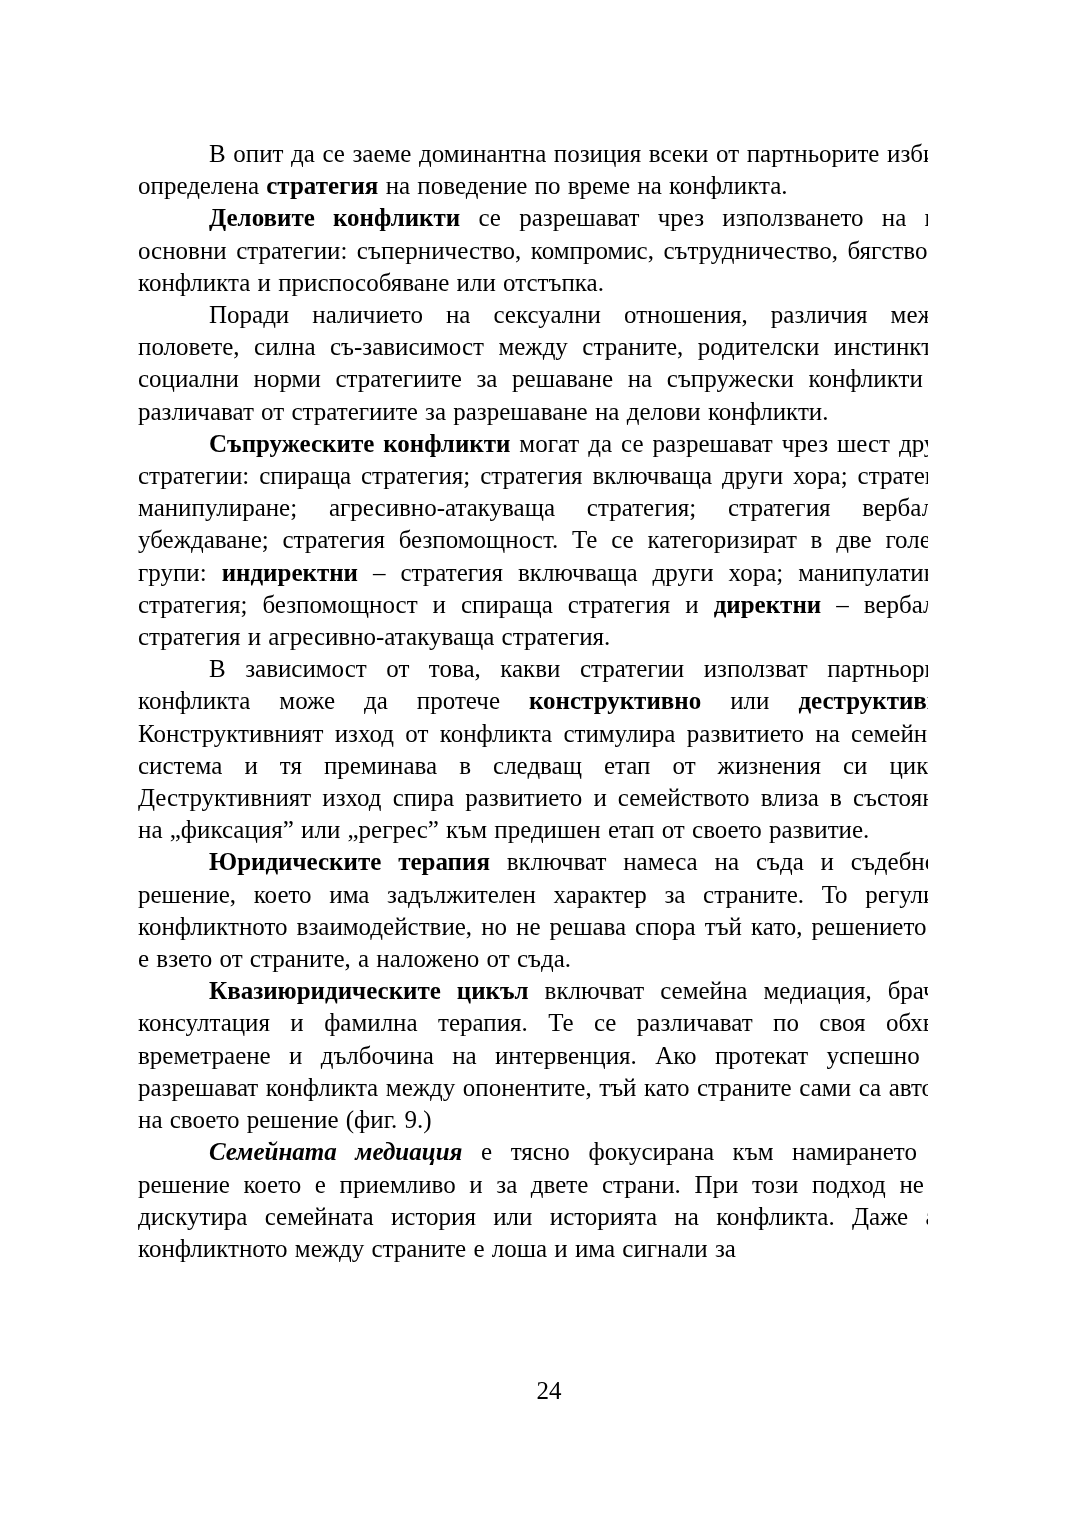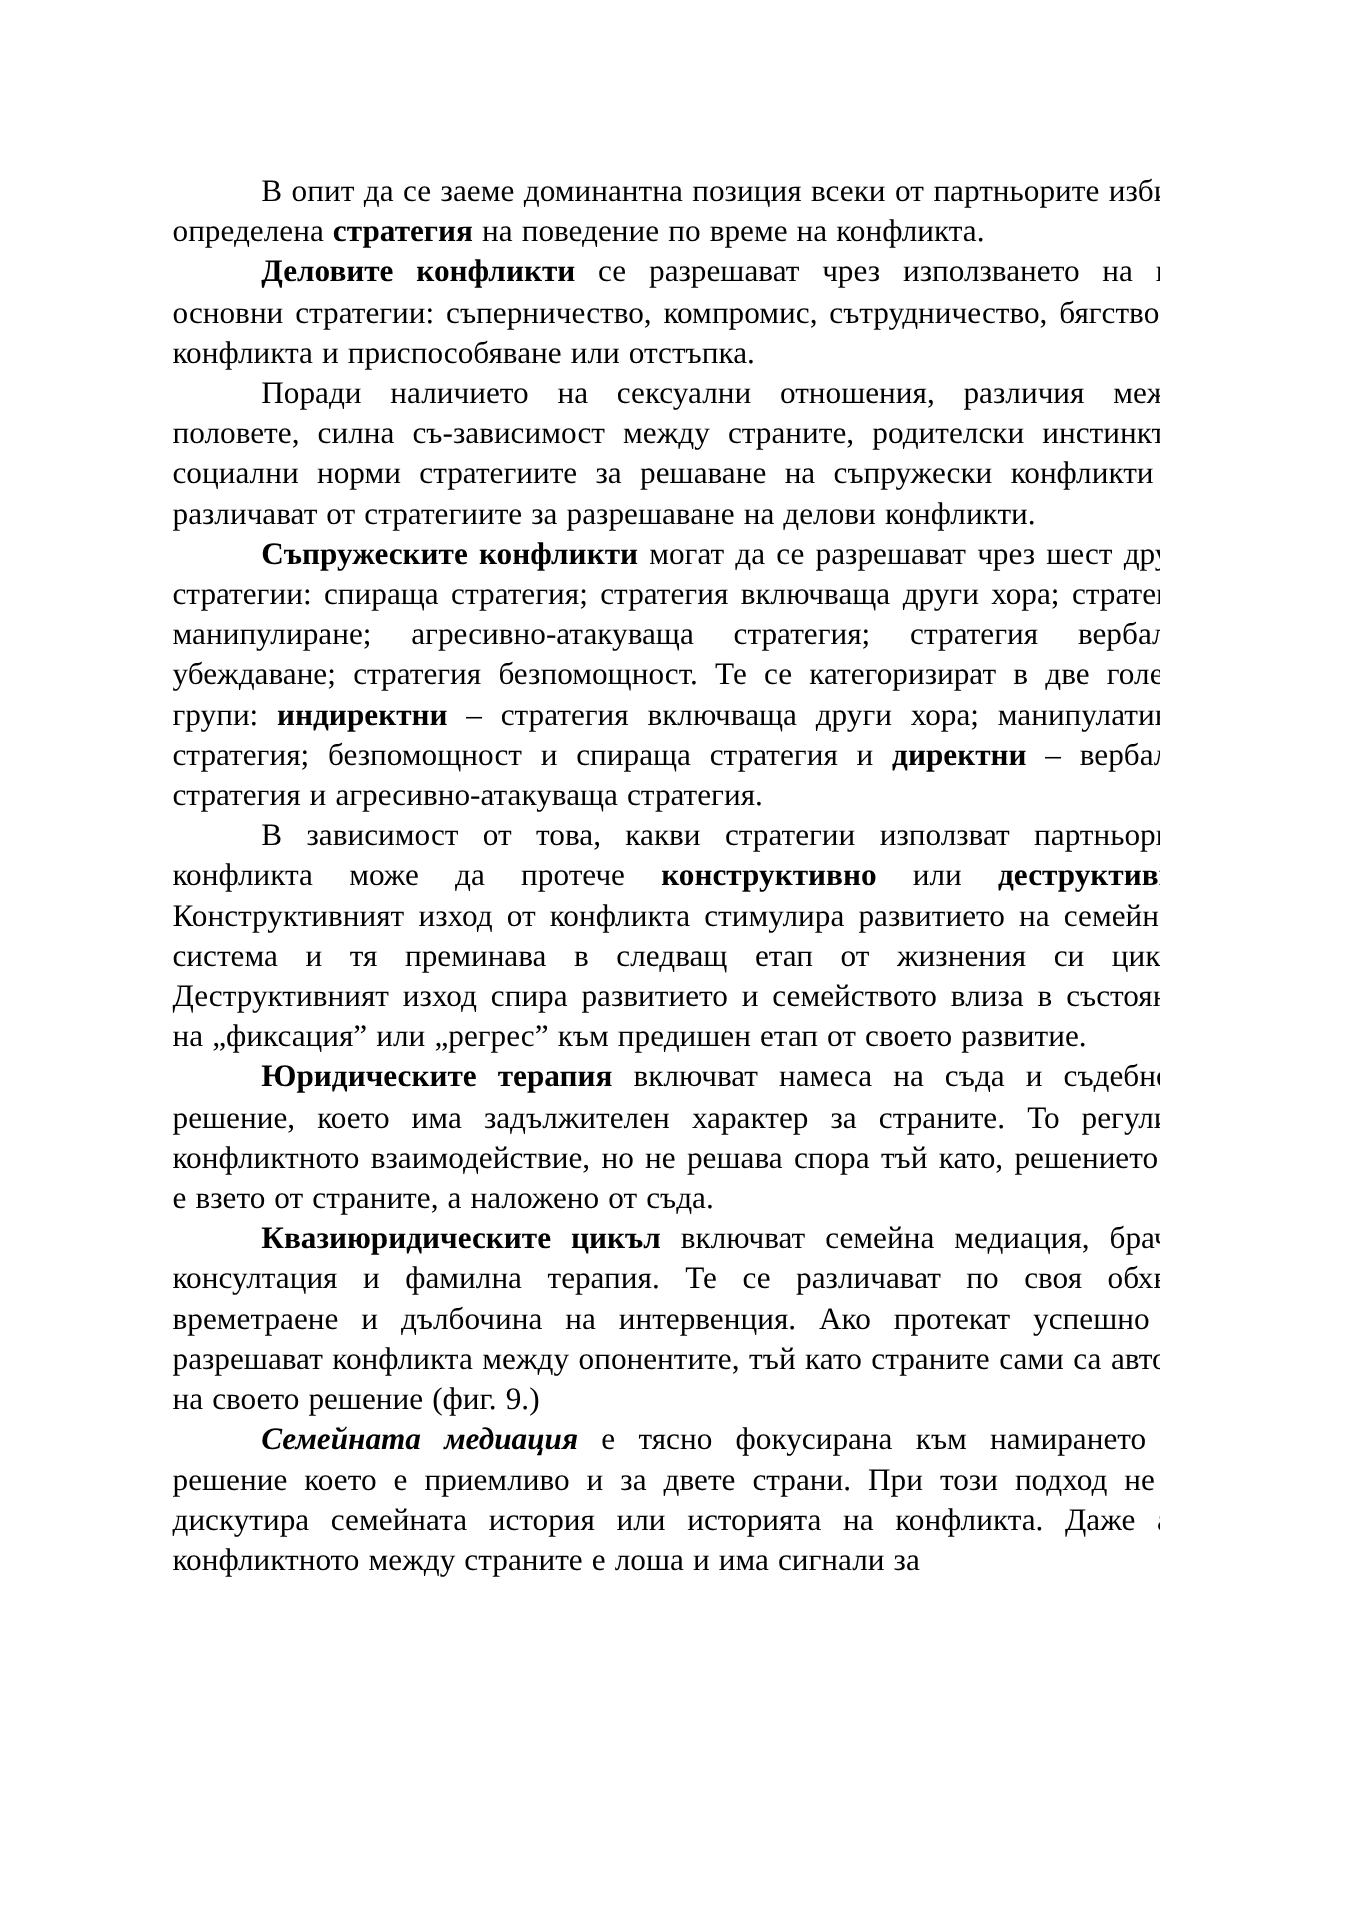--- a/index.html
+++ b/index.html
@@ -51,13 +51,14 @@
   <div class="text-block" id="text-block">
       <p class="para"><span>В опит да се заеме доминантна позиция всеки от партньорите избира определена </span><span class="bold">стратегия</span><span> на поведение по време на конфликта.</span></p>
       <p class="para"><span class="bold">Деловите конфликти</span><span> се разрешават чрез използването на пет основни стратегии: съперничество, компромис, сътрудничество, бягство от конфликта и приспособяване или отстъпка.</span></p>
       <p class="para"><span>Поради наличието на сексуални отношения, различия между половете, силна съ-зависимост между страните, родителски инстинкт и социални норми стратегиите за решаване на съпружески конфликти се различават от стратегиите за разрешаване на делови конфликти.</span></p>
       <p class="para"><span class="bold">Съпружеските конфликти</span><span> могат да се разрешават чрез шест други стратегии: спираща стратегия; стратегия включваща други хора; стратегия манипулиране; агресивно-атакуваща стратегия; стратегия вербално убеждаване; стратегия безпомощност. Те се категоризират в две големи групи: </span><span class="bold">индиректни</span><span> – стратегия включваща други хора; манипулативна стратегия; безпомощност и спираща стратегия и </span><span class="bold">директни</span><span> – вербална стратегия и агресивно-атакуваща стратегия.</span></p>
       <p class="para"><span>В зависимост от това, какви стратегии използват партньорите конфликта може да протече </span><span class="bold">конструктивно</span><span> или </span><span class="bold">деструктивно</span><span>. Конструктивният изход от конфликта стимулира развитието на семейната система и тя преминава в следващ етап от жизнения си цикъл. Деструктивният изход спира развитието и семейството влиза в състояние на „фиксация” или „регрес” към предишен етап от своето развитие.</span></p>
       <p class="para"><span class="bold">Юридическите терапия</span><span> включват намеса на съда и съдебното решение, което има задължителен характер за страните. То регулира конфликтното взаимодействие, но не решава спора тъй като, решението не е взето от страните, а наложено от съда.</span></p>
       <p class="para"><span class="bold">Квазиюридическите цикъл</span><span> включват семейна медиация, брачна консултация и фамилна терапия. Те се различават по своя обхват, времетраене и дълбочина на интервенция. Ако протекат успешно те разрешават конфликта между опонентите, тъй като страните сами са автори на своето решение (фиг. 9.)</span></p>
       <p class="para"><span class="bold-italic">Семейната медиация</span><span> е тясно фокусирана към намирането на решение което е приемливо и за двете страни. При този подход не се дискутира семейната история или историята на конфликта. Даже ако конфликтното между страните е лоша и има сигнали за</span></p>
     </div>
+  <div class="page-number">24</div>
 </div>
 
 </body></html>

